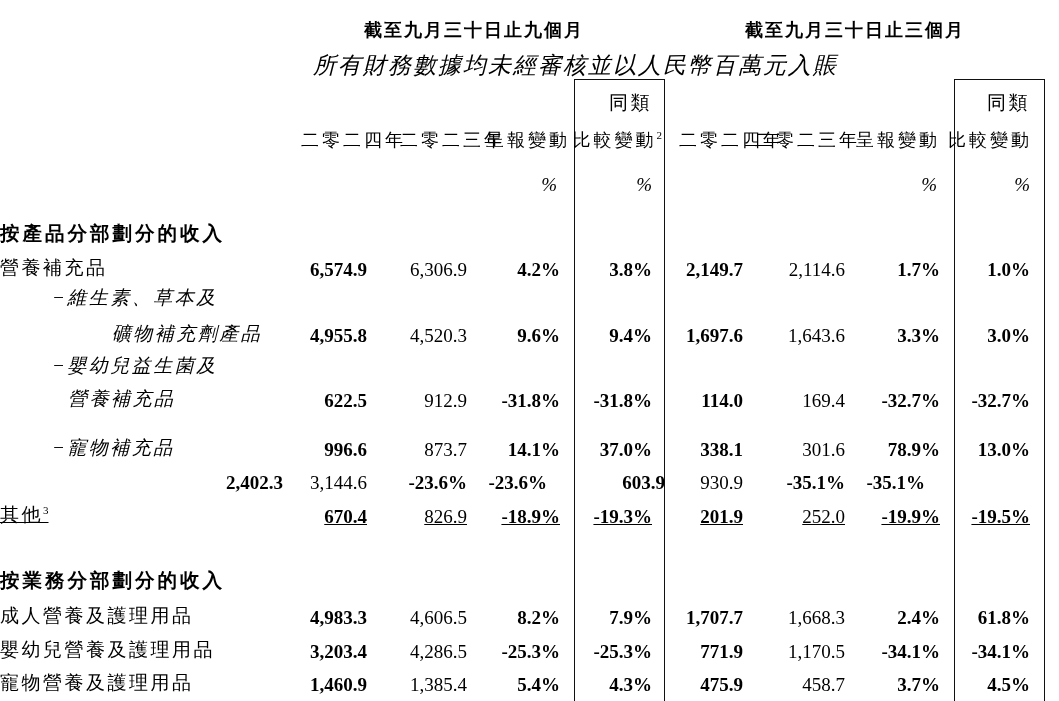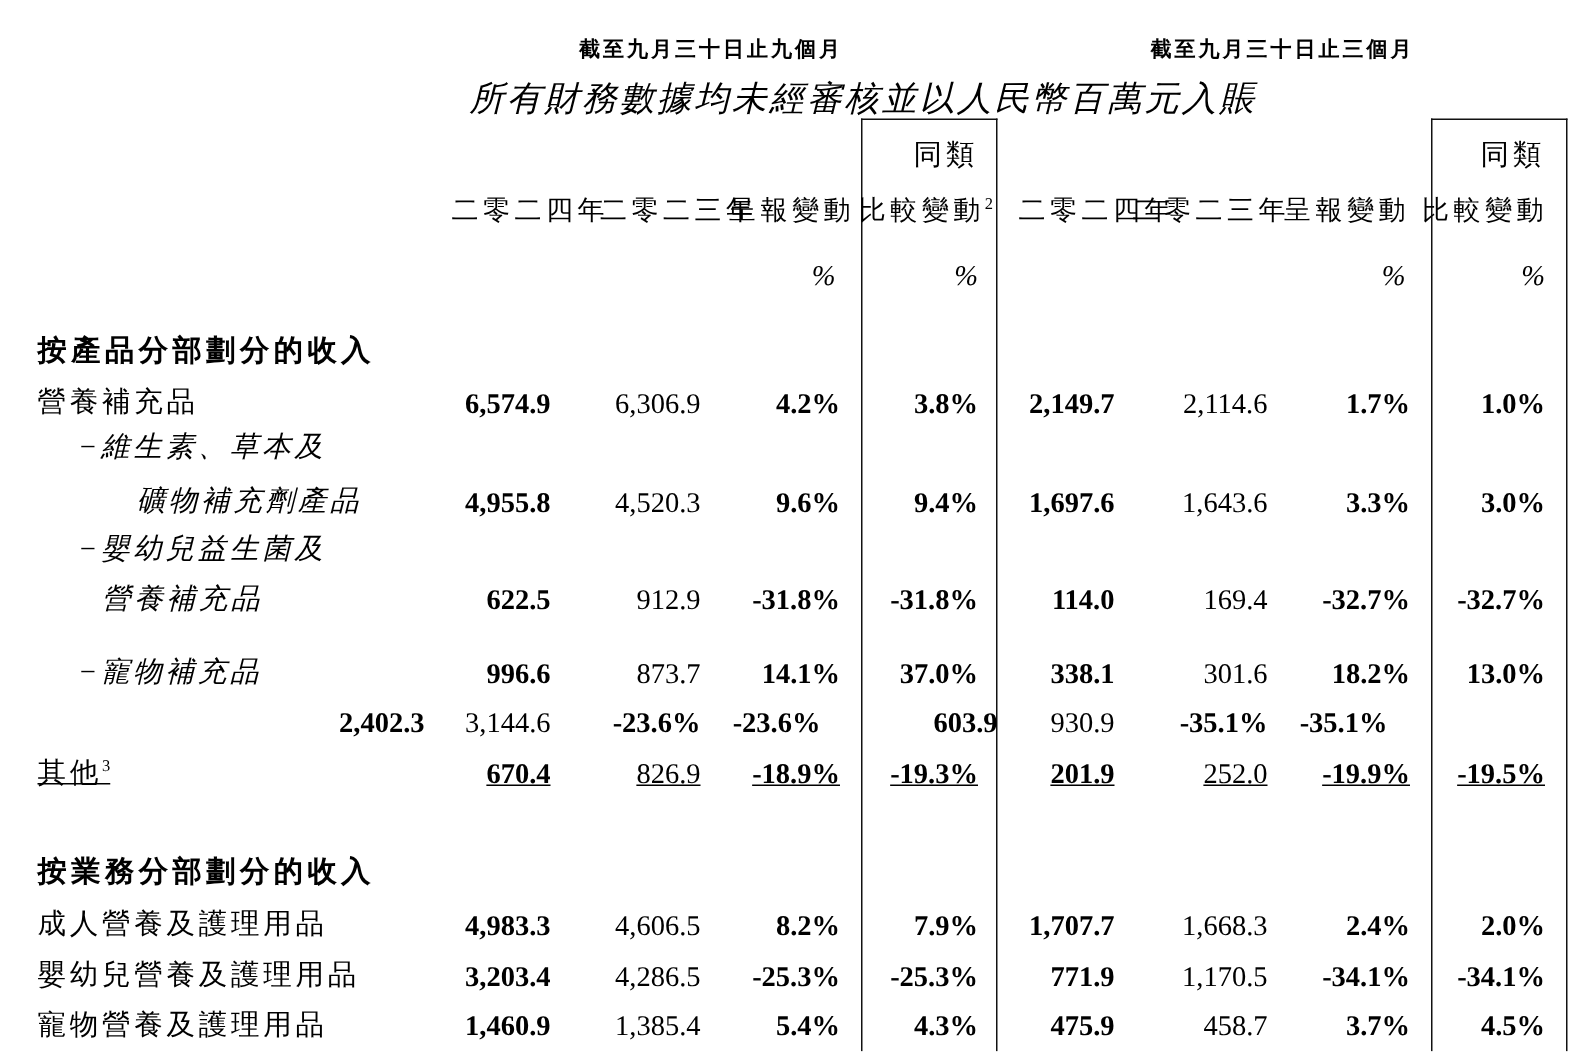--- a/index.html
+++ b/index.html
@@ -8,34 +8,34 @@
   .vbox{position:absolute;top:79px;height:622px;width:91px;
         border:1.6px solid #111;border-bottom:none;box-sizing:border-box;background:transparent;}
   .vbox.left{left:574px;}
   .vbox.right{left:954px;}
   .content{position:relative;z-index:1;}
   .row{display:grid;grid-template-columns:283px 84px 100px 93px 105px 78px 102px 95px 105px;
        align-items:end;}
   .cell{text-align:right;white-space:nowrap;}
   .cell.c4{padding-right:13px;}
   .cell.c8{padding-right:15px;}
-  .label{text-align:left;padding-left:25px;}
+  .label{text-align:left;}
   .cjk{font-size:19px;letter-spacing:2.5px;}
   .num{font-size:19px;}
   .b{font-weight:700;}
   .it{font-style:italic;}
   .sec{font-size:19.5px;font-weight:700;letter-spacing:3px;}
   .pl33{padding-left:52px;}
   .pl68{padding-left:68px;}
-  .pl91{padding-left:91px;}
+  .pl91{padding-left:91px;text-align:center;}
   sup{font-size:11px;letter-spacing:0;}
   .pct{font-size:19px;font-style:italic;}
   
   .periodRow{margin-top:12px;height:30px;}
-  .periodRow .ph{font-size:14px;font-weight:700;letter-spacing:2px;text-align:center;}
+  .periodRow .ph{font-size:18px;font-weight:700;letter-spacing:2px;text-align:center;}
   .ph.nine{grid-column:2/6;}
   .ph.three{grid-column:6/10;}
   .subtitleRow{margin-top:8px;height:26px;}
   .subtitle{grid-column:1/10;text-align:right;padding-right:207px;
             font-size:23px;font-style:italic;letter-spacing:2px;}
   .tongleiRow{margin-top:14px;height:26px;}
   .colnamesRow{margin-top:4px;height:32px;}
   .colnamesRow .cell{font-size:18px;letter-spacing:3px;}
   .pctRow{margin-top:14px;height:30px;}
   .pctRow .cell.c3p{padding-right:3px;}
@@ -148,21 +148,21 @@
     </div>
 
     <div class="row r5">
       <div class="cell label cjk it pl33">−寵物補充品</div>
       <div class="cell num b">996.6</div>
       <div class="cell num">873.7</div>
       <div class="cell num b">14.1%</div>
       <div class="cell num b c4">37.0%</div>
       <div class="cell num b">338.1</div>
       <div class="cell num">301.6</div>
-      <div class="cell num b">18.2%</div>
+      <div class="cell num b">78.9%</div>
       <div class="cell num b c8">13.0%</div>
     </div>
 
     <div class="row r6">
       <div class="cell num b">2,402.3</div>
       <div class="cell num">3,144.6</div>
       <div class="cell num b">-23.6%</div>
       <div class="cell num b c4">-23.6%</div>
       <div class="cell num b">603.9</div>
       <div class="cell num">930.9</div>
@@ -188,21 +188,21 @@
 
     <div class="row r8">
       <div class="cell label cjk">成人營養及護理用品</div>
       <div class="cell num b">4,983.3</div>
       <div class="cell num">4,606.5</div>
       <div class="cell num b">8.2%</div>
       <div class="cell num b c4">7.9%</div>
       <div class="cell num b">1,707.7</div>
       <div class="cell num">1,668.3</div>
       <div class="cell num b">2.4%</div>
-      <div class="cell num b c8">2.0%</div>
+      <div class="cell num b c8">61.8%</div>
     </div>
 
     <div class="row r9">
       <div class="cell label cjk">嬰幼兒營養及護理用品</div>
       <div class="cell num b">3,203.4</div>
       <div class="cell num">4,286.5</div>
       <div class="cell num b">-25.3%</div>
       <div class="cell num b c4">-25.3%</div>
       <div class="cell num b">771.9</div>
       <div class="cell num">1,170.5</div>

